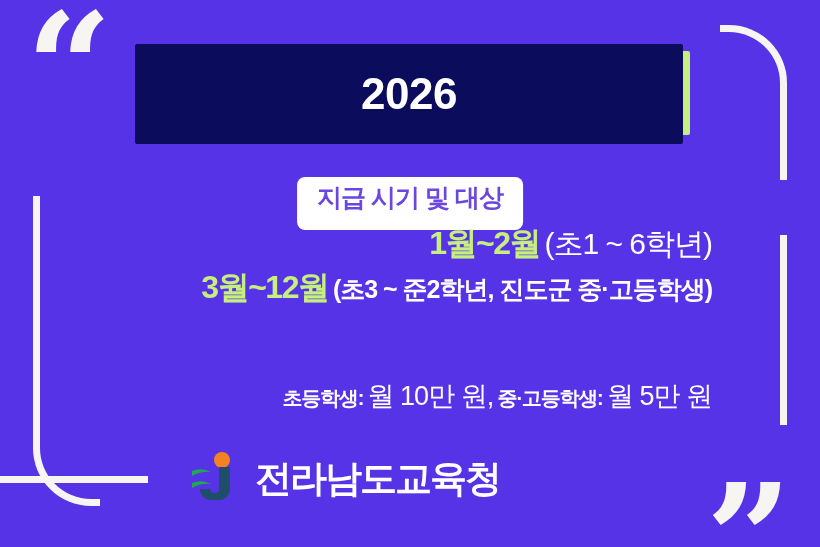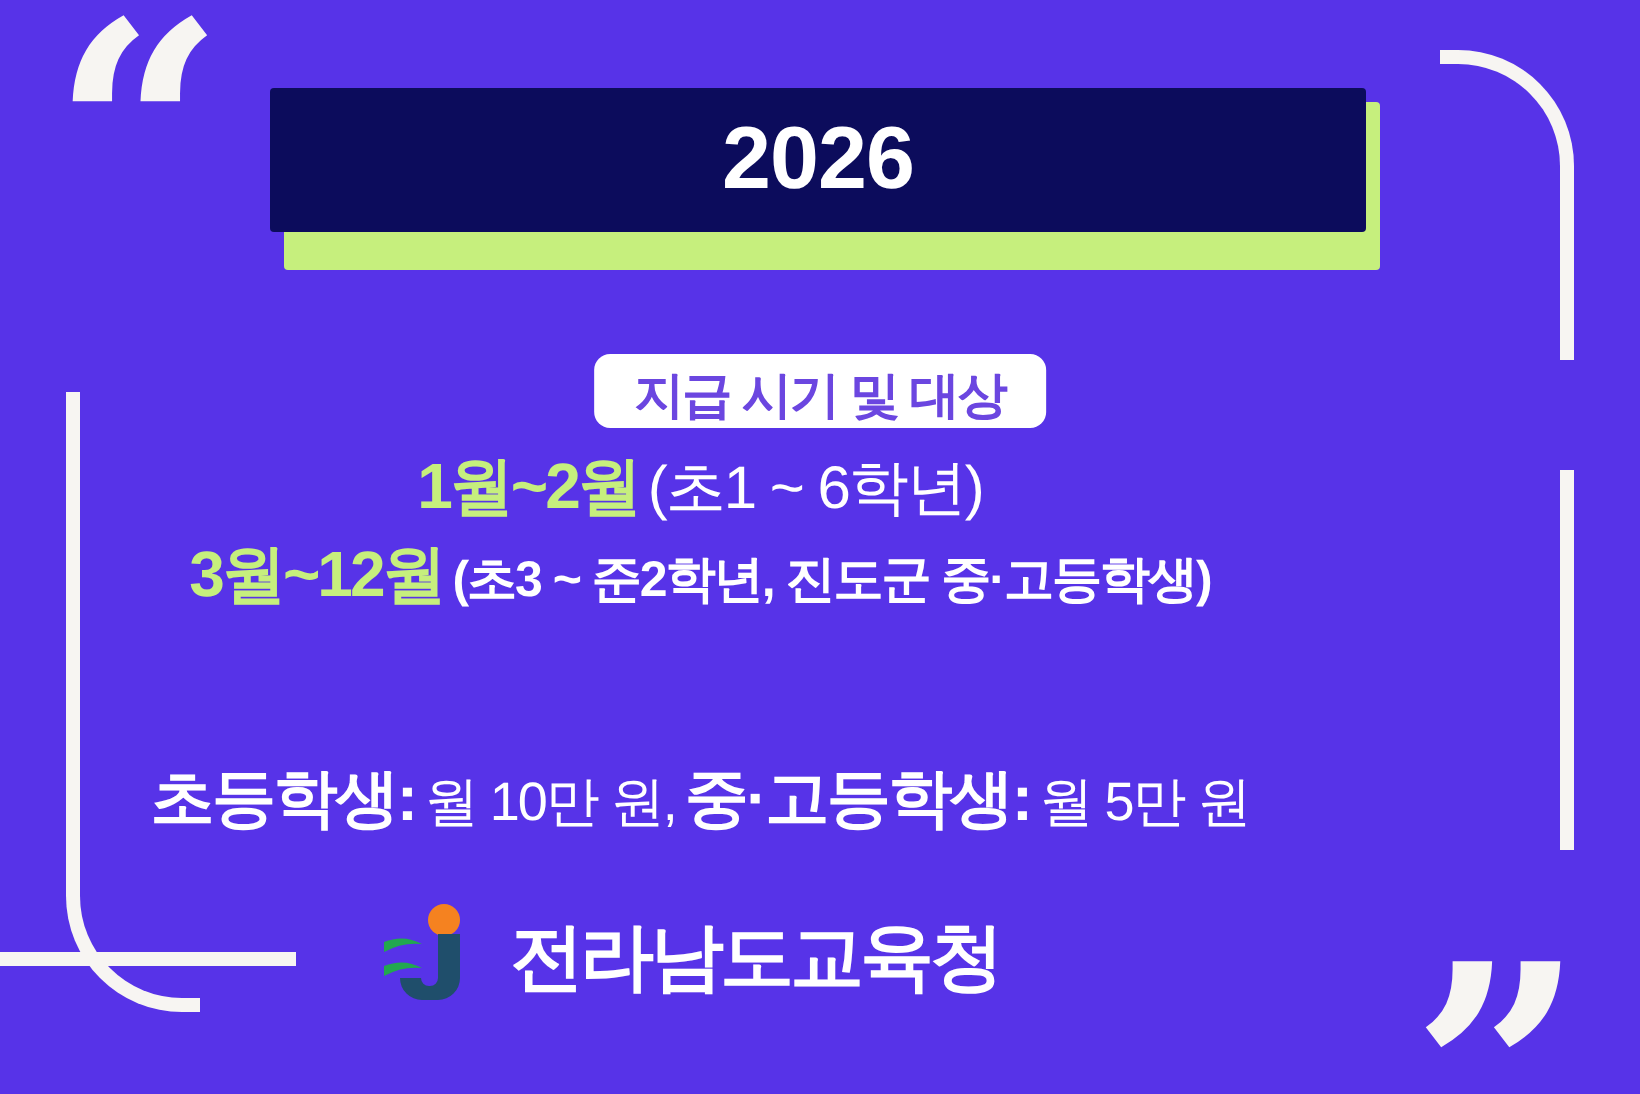--- a/index.html
+++ b/index.html
@@ -129,21 +129,21 @@
     width: 548px;
     height: 84px;
     background: #c6ef7d;
     border-radius: 2px;
   }
   .title-banner {
     position: absolute;
     left: 0;
     top: 0;
     width: 548px;
-    height: 72px;
+    height: 100px;
     background: #0c0c5c;
     border-radius: 2px;
     display: flex;
     align-items: center;
     justify-content: center;
     gap: 12px;
     box-sizing: border-box;
   }
   .title-year {
     color: #ffffff;
@@ -160,34 +160,34 @@
 
   
   .pill {
     position: absolute;
     background: #ffffff;
     color: #6b46e0;
     font-size: 25px;
     font-weight: 700;
     letter-spacing: -1px;
     border-radius: 8px;
-    padding: 4px 20px 0 20px;
+    padding: 4px 20px 16px 20px;
     left: 50%;
     transform: translateX(-50%);
     white-space: nowrap;
   }
   .pill-schedule { top: 177px; }
   .pill-amount   { top: 340px; }
 
   
   .info-line {
     position: absolute;
-    left: 0;
+    left: 12px;
     width: 700px;
-    text-align: center;
+    text-align: right;
     white-space: nowrap;
     color: #ffffff;
   }
   .line-1 { top: 222px; }
   .line-2 { top: 266px; }
   .line-3 { top: 378px; }
 
   .hl {
     color: #c6ef7d;
     font-size: 32px;
@@ -201,21 +201,21 @@
     letter-spacing: -1px;
   }
   .plain-sm {
     color: #ffffff;
     font-size: 25px;
     font-weight: 700;
     letter-spacing: -1px;
   }
   .strong {
     color: #ffffff;
-    font-size: 32px;
+    font-size: 20px;
     font-weight: 700;
     letter-spacing: -1.2px;
   }
   .normal {
     color: #ffffff;
     font-size: 27px;
     font-weight: 400;
     letter-spacing: -1px;
     margin-top: 16px;
   }

